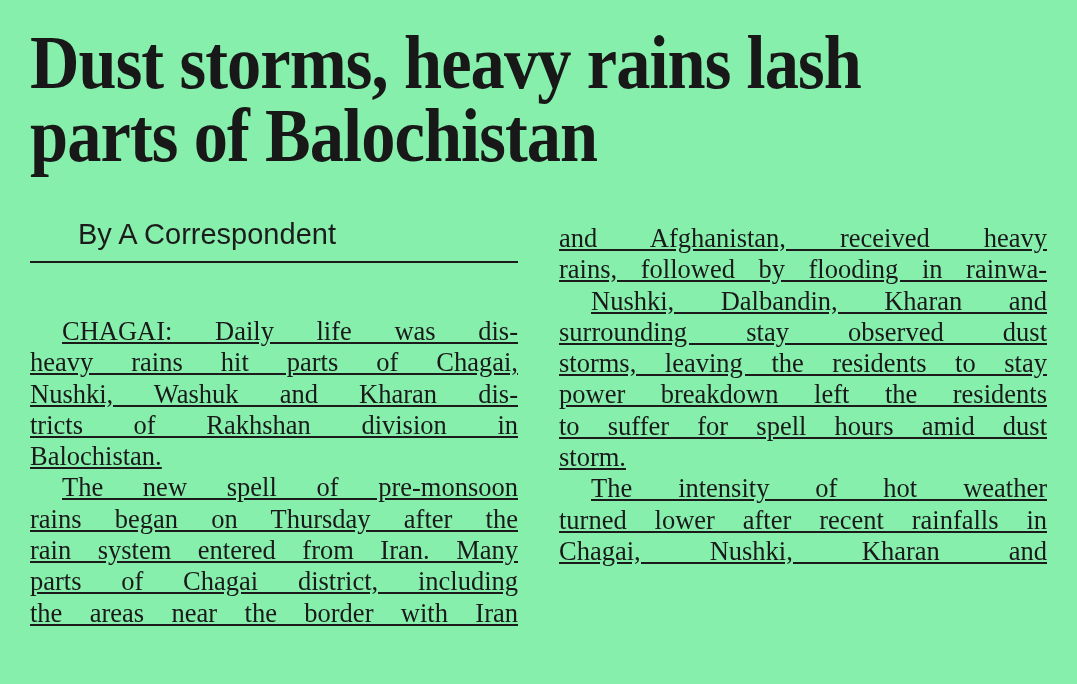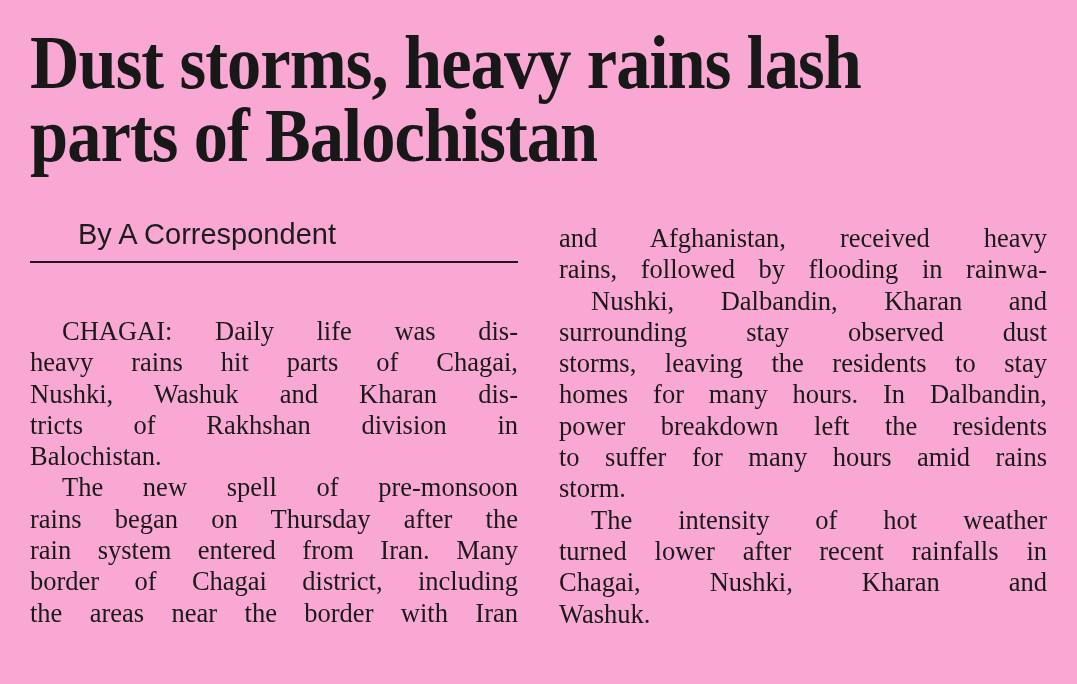--- a/index.html
+++ b/index.html
@@ -2,21 +2,21 @@
 <html lang="en"><head>
 <meta charset="utf-8">
 <style>
   html, body { margin: 0; padding: 0; background: #ffffff; }
   .page {
     position: relative;
     width: 1077px;
     height: 684px;
     box-sizing: border-box;
     padding: 26px 30px 0 30px;
-    background: #f9a8d4;
+    background: #86efac;
     color: #1b1b1b;
     font-family: "Liberation Serif", serif;
     overflow: hidden;
   }
   
   .headline {
     font-weight: bold;
     font-size: 76px;
     line-height: 73px;
     letter-spacing: -1px;
@@ -43,21 +43,21 @@
     color: #1c1c1c;
     margin-left: 48px;
   }
   .byline-rule {
     height: 2px;
     background: #1b1b1b;
     margin-top: 12px;
   }
   .body-spacer { height: 53px; }
   
-  .para { margin: 0; }
+  .para { margin: 0; text-decoration: underline; }
   .line {
     font-size: 26.5px;
     line-height: 31.3px;
     text-align: justify;
     text-align-last: justify;
     color: #1a1a1a;
   }
   .line.indent { text-indent: 32px; }
   .line.endline { text-align-last: left; }
 </style>
@@ -82,44 +82,42 @@
             <div class="line indent">CHAGAI: Daily life was dis-</div>
             <div class="line">heavy rains hit parts of Chagai,</div>
             <div class="line">Nushki, Washuk and Kharan dis-</div>
             <div class="line">tricts of Rakhshan division in</div>
             <div class="line endline">Balochistan.</div>
           </div>
           <div class="para">
             <div class="line indent">The new spell of pre-monsoon</div>
             <div class="line">rains began on Thursday after the</div>
             <div class="line">rain system entered from Iran. Many</div>
-            <div class="line">border of Chagai district, including</div>
+            <div class="line">parts of Chagai district, including</div>
             <div class="line">the areas near the border with Iran</div>
           </div>
         </div>
     </div>
 
     <div class="col col-2">
       <div>
           <div class="para">
             <div class="line">and Afghanistan, received heavy</div>
             <div class="line">rains, followed by flooding in rainwa-</div>
           </div>
           <div class="para">
             <div class="line indent">Nushki, Dalbandin, Kharan and</div>
             <div class="line">surrounding stay observed dust</div>
             <div class="line">storms, leaving the residents to stay</div>
-            <div class="line">homes for many hours. In Dalbandin,</div>
             <div class="line">power breakdown left the residents</div>
-            <div class="line">to suffer for many hours amid rains</div>
+            <div class="line">to suffer for spell hours amid dust</div>
             <div class="line endline">storm.</div>
           </div>
           <div class="para">
             <div class="line indent">The intensity of hot weather</div>
             <div class="line">turned lower after recent rainfalls in</div>
             <div class="line">Chagai, Nushki, Kharan and</div>
-            <div class="line endline">Washuk.</div>
           </div>
         </div>
     </div>
 
   </div>
 </div>
 
 </body></html>

